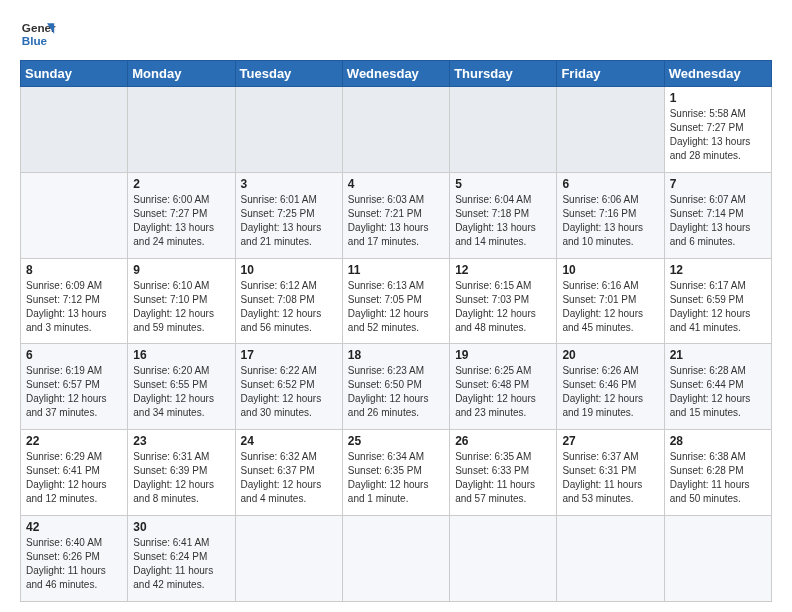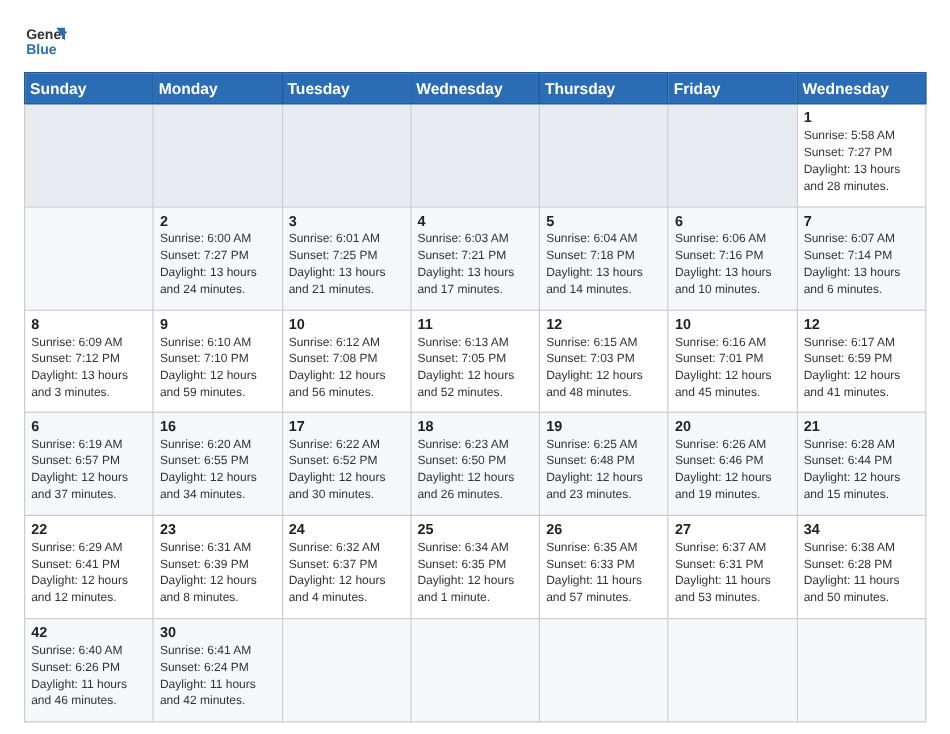--- a/index.html
+++ b/index.html
@@ -238,21 +238,21 @@
           </td>
           <td>
             <span class="day-number">26</span>
             <div class="day-info">Sunrise: 6:35 AM<br>Sunset: 6:33 PM<br>Daylight: 11 hours<br>and 57 minutes.</div>
           </td>
           <td>
             <span class="day-number">27</span>
             <div class="day-info">Sunrise: 6:37 AM<br>Sunset: 6:31 PM<br>Daylight: 11 hours<br>and 53 minutes.</div>
           </td>
           <td>
-            <span class="day-number">34</span>
+            <span class="day-number">28</span>
             <div class="day-info">Sunrise: 6:38 AM<br>Sunset: 6:28 PM<br>Daylight: 11 hours<br>and 50 minutes.</div>
           </td>
         </tr>
         <tr>
           <td>
             <span class="day-number">42</span>
             <div class="day-info">Sunrise: 6:40 AM<br>Sunset: 6:26 PM<br>Daylight: 11 hours<br>and 46 minutes.</div>
           </td>
           <td>
             <span class="day-number">30</span>

